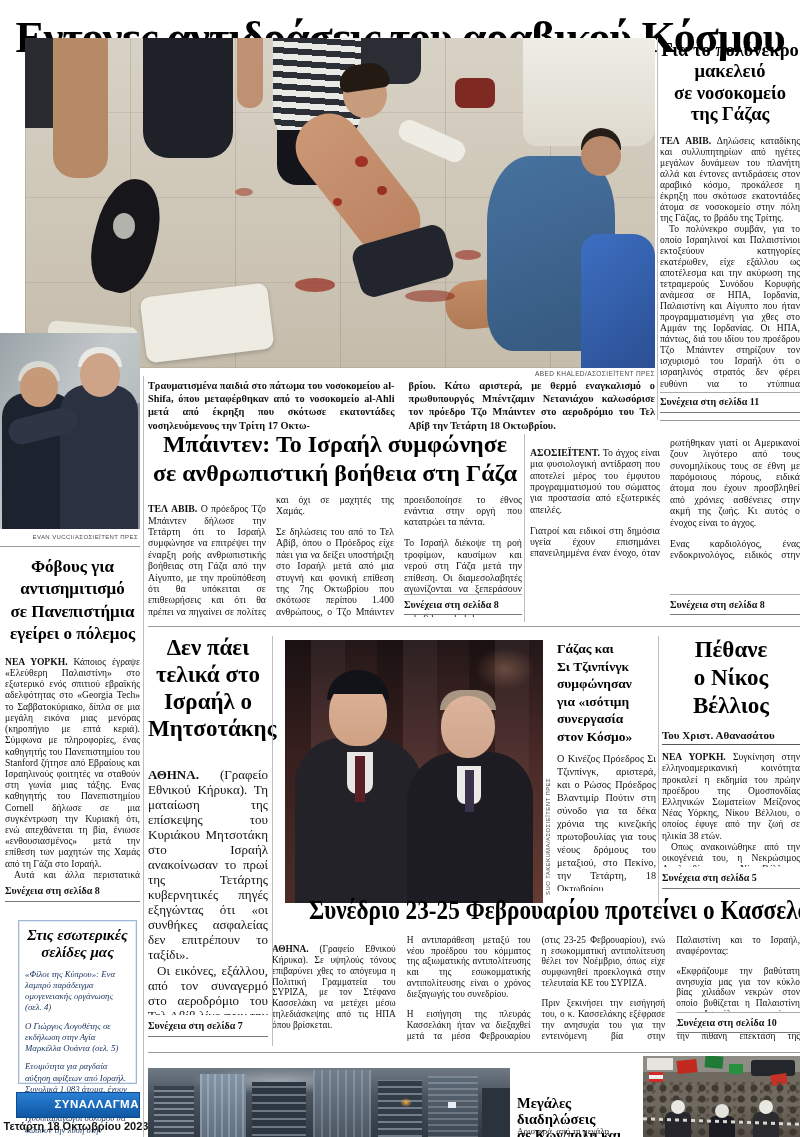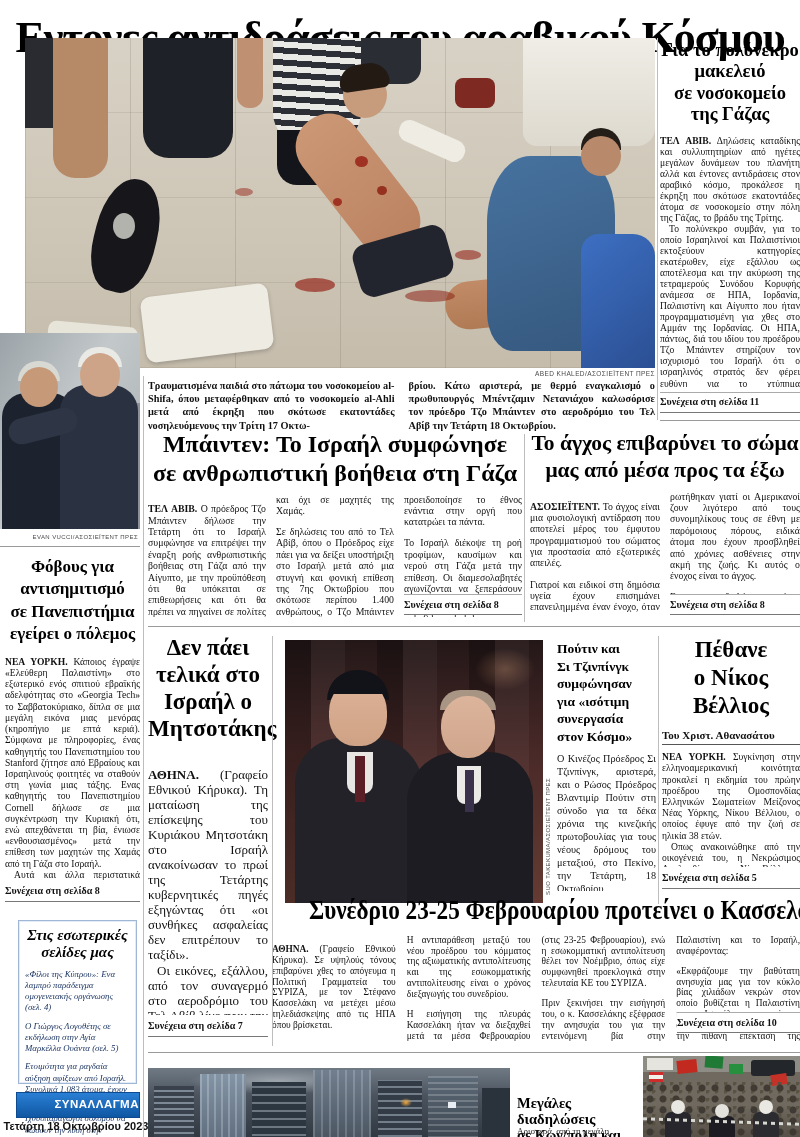--- a/index.html
+++ b/index.html
@@ -198,24 +198,20 @@
     <div class="cols">
       <p><span class="dl">ΤΕΛ ΑΒΙΒ.</span> <span>Ο πρόεδρος Τζο Μπάιντεν δήλωσε την Τετάρτη ότι το Ισραήλ συμφώνησε να επιτρέψει την έναρξη ροής ανθρωπιστικής βοήθειας στη Γάζα από την Αίγυπτο, με την προϋπόθεση ότι θα υπόκειται σε επιθεωρήσεις και ότι θα πρέπει να πηγαίνει σε πολίτες και όχι σε μαχητές της Χαμάς.</span></p>
       <p class="ind">Σε δηλώσεις του από το Τελ Αβίβ, όπου ο Πρόεδρος είχε πάει για να δείξει υποστήριξη στο Ισραήλ μετά από μια στυγνή και φονική επίθεση της 7ης Οκτωβρίου που σκότωσε περίπου 1.400 ανθρώπους, ο Τζο Μπάιντεν προειδοποίησε το έθνος ενάντια στην οργή που κατατρώει τα πάντα.</p>
       <p class="ind">Το Ισραήλ διέκοψε τη ροή τροφίμων, καυσίμων και νερού στη Γάζα μετά την επίθεση. Οι διαμεσολαβητές αγωνίζονται να ξεπεράσουν το αδιέξοδο σχετικά με την παροχή προμηθειών σε απελπισμένους αμάχους, ομάδες βοήθειας και νοσοκομεία.</p>
 
     </div>
     <div class="cont-abs">Συνέχεια στη σελίδα 8</div>
   </div>
 
   <div class="art" id="art-agxos">
-    <div class="hl">
-      <div>Το άγχος επιβαρύνει το σώμα</div>
-      <div>μας από μέσα προς τα έξω</div>
-    </div>
     <div class="cols">
       <p><span class="dl">ΑΣΟΣΙΕΪΤΕΝΤ.</span> <span>Το άγχος είναι μια φυσιολογική αντίδραση που αποτελεί μέρος του έμφυτου προγραμματισμού του σώματος για προστασία από εξωτερικές απειλές.</span></p>
       <p class="ind">Γιατροί και ειδικοί στη δημόσια υγεία έχουν επισημάνει επανειλημμένα έναν ένοχο, όταν ρωτήθηκαν γιατί οι Αμερικανοί ζουν λιγότερο από τους συνομηλίκους τους σε έθνη με παρόμοιους πόρους, ειδικά άτομα που έχουν προσβληθεί από χρόνιες ασθένειες στην ακμή της ζωής. Κι αυτός ο ένοχος είναι το άγχος.</p>
       <p class="ind">Ενας καρδιολόγος, ένας ενδοκρινολόγος, ειδικός στην παχυσαρκία, οικονομολόγος υγείας και κοινωνικοί επιδημιολόγοι έδωσαν όλοι τις ίδιες εκδοχές: Η προσπάθεια να πάμε μπροστά σε μια άνιση κοινωνία συμβάλ-</p>
     </div>
     <div class="cont-abs">Συνέχεια στη σελίδα 8</div>
   </div>
 
   <div class="art" id="art-mits">
     <div class="hl">
@@ -243,21 +239,21 @@
     <i style="left:122px;top:112px;width:126px;height:151px;background:#1d1c22;border-radius:50px 44px 0 0"></i>
     <i style="left:172px;top:126px;width:24px;height:38px;background:#eceae6;border-radius:0 0 8px 8px"></i>
     <i style="left:180px;top:130px;width:9px;height:42px;background:#39324a"></i>
     <i style="left:155px;top:50px;width:56px;height:20px;background:#b5a28f;border-radius:28px 28px 0 0;opacity:.9"></i>
     <i style="left:156px;top:56px;width:54px;height:62px;background:linear-gradient(#dcb49c,#cfa68c);border-radius:48%"></i>
   </div>
   <div class="credit" id="credit-putin">SUO TAKEKUMA/ΑΣΟΣΙΕΪΤΕΝΤ ΠΡΕΣ</div>
 
   <div class="art" id="putin-block">
     <div class="ptitle">
-      <div>Πούτιν και</div>
+      <div>Γάζας και</div>
       <div>Σι Τζινπίνγκ</div>
       <div>συμφώνησαν</div>
       <div>για «ισότιμη</div>
       <div>συνεργασία</div>
       <div>στον Κόσμο»</div>
     </div>
     <div class="pcap">Ο Κινέζος Πρόεδρος Σι Τζινπίνγκ, αριστερά, και ο Ρώσος Πρόεδρος Βλαντιμίρ Πούτιν στη σύνοδο για τα δέκα χρόνια της κινεζικής πρωτοβουλίας για τους νέους δρόμους του μεταξιού, στο Πεκίνο, την Τετάρτη, 18 Οκτωβρίου (περισσότερες πληροφορίες στη σελ. 10).</div>
   </div>
 
   <div class="art" id="art-vellios">

